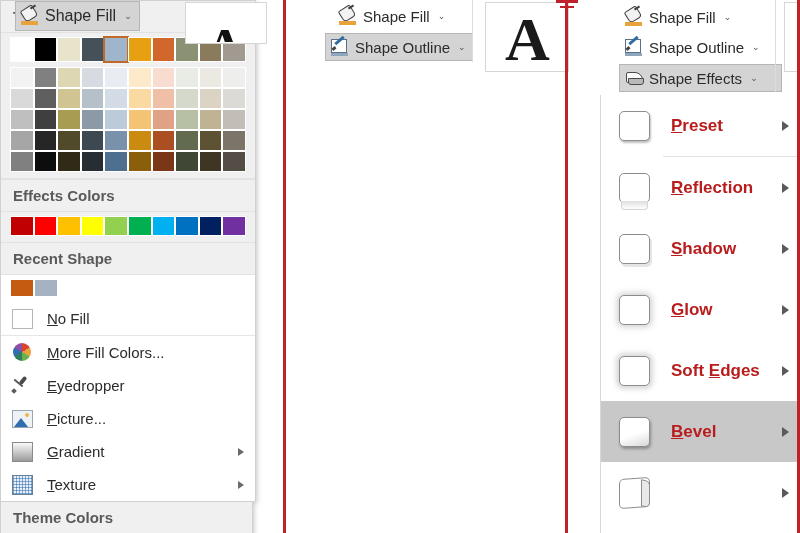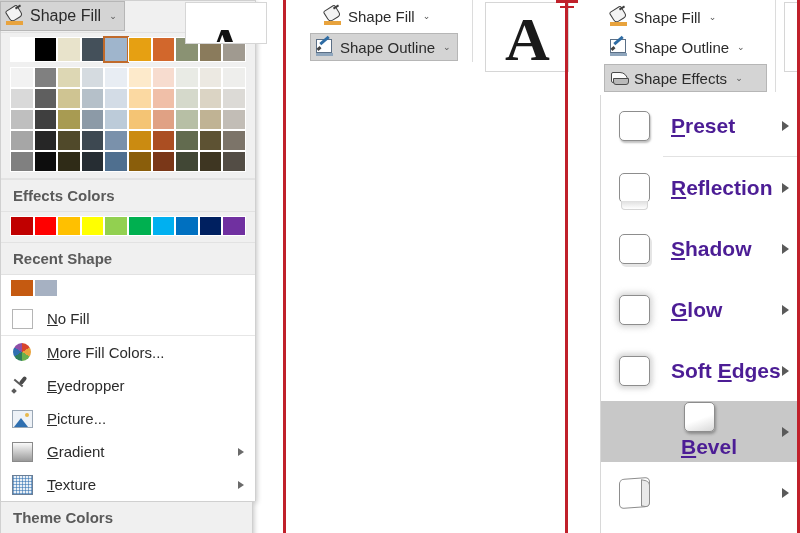--- a/index.html
+++ b/index.html
@@ -12,20 +12,21 @@
   }
   .panel{position:absolute;}
 
   
   .ribbon-btn{
     display:flex;align-items:center;gap:6px;
     height:26px;padding:0 7px 0 5px;
     font-size:15px;color:#2b2b2b;white-space:nowrap;
     border:1px solid transparent;box-sizing:border-box;
     background:transparent;
+    margin-left:15px;
   }
   .ribbon-btn.hover{background:#d4d4d4;border:1px solid #b6b6b6;}
   .ribbon-btn .caret{font-size:9px;color:#555;margin-left:2px;line-height:1;}
   .ribbon-ico{width:18px;height:18px;position:relative;flex:0 0 18px;}
 
   
   .ico-bucket .bk{
     position:absolute;left:1px;top:0px;width:12px;height:11px;
     background:#f3f3f3;border:1.4px solid #3f3f3f;
     transform:rotate(-32deg);border-radius:2px 2px 4px 4px;
@@ -99,22 +100,22 @@
   .eff-ico .sq{position:absolute;left:2px;top:1px;width:29px;height:28px;background:#fff;border:1px solid #8d8d8d;border-radius:5px;}
   .eff-ico.preset .sq{box-shadow:1px 2px 2px rgba(0,0,0,.25);}
   .eff-ico.shadow .sq{box-shadow:2px 3px 0 rgba(0,0,0,.10);}
   .eff-ico.refl .rf{position:absolute;left:4px;top:29px;width:25px;height:8px;background:linear-gradient(#dedede,#ffffff);border:1px solid #d5d5d5;border-top:none;border-radius:0 0 4px 4px;}
   .eff-ico.glow .sq{box-shadow:0 0 6px 2px rgba(150,150,150,.45);}
   .eff-ico.soft .sq{box-shadow:0 0 5px 3px rgba(200,200,200,.7);}
   .eff-ico.bevel .sq{background:linear-gradient(160deg,#ffffff 55%,#d8d8d8);box-shadow:1px 2px 3px rgba(0,0,0,.3);}
   .eff-ico.rot .sq{border-radius:5px;transform:skewY(-4deg);}
   .eff-ico.rot .side{position:absolute;right:1px;top:3px;width:7px;height:25px;background:#e9e9e9;border:1px solid #8d8d8d;border-radius:0 5px 5px 0;transform:skewY(10deg);}
   .eff-row{display:flex;align-items:center;height:61px;position:relative;padding-left:16px;box-sizing:border-box;background:#fff;}
-  .eff-row.hl{background:#c8c8c8;flex-direction:column;}
-  .eff-label{font-size:21px;font-weight:bold;color:#4c1d95;}
+  .eff-row.hl{background:#c8c8c8;}
+  .eff-label{font-size:17px;font-weight:bold;color:#b91c1c;}
   .eff-label u{text-decoration:underline;}
   .eff-arw{position:absolute;right:12px;top:50%;margin-top:-5px;width:0;height:0;
     border-top:5px solid transparent;border-bottom:5px solid transparent;border-left:7px solid #5a5a5a;}
   .eff-div{height:1px;background:#e2e2e2;margin-left:62px;}
 
   
   .redline{position:absolute;width:3px;background:#c0202a;}
   .redcap{position:absolute;height:3px;background:#c0202a;}
 
   

